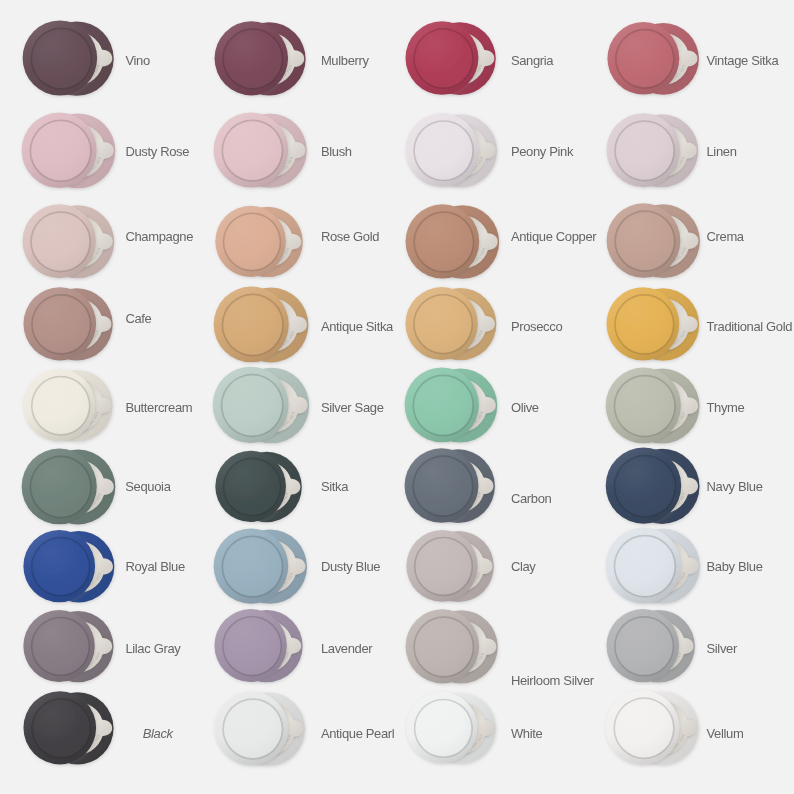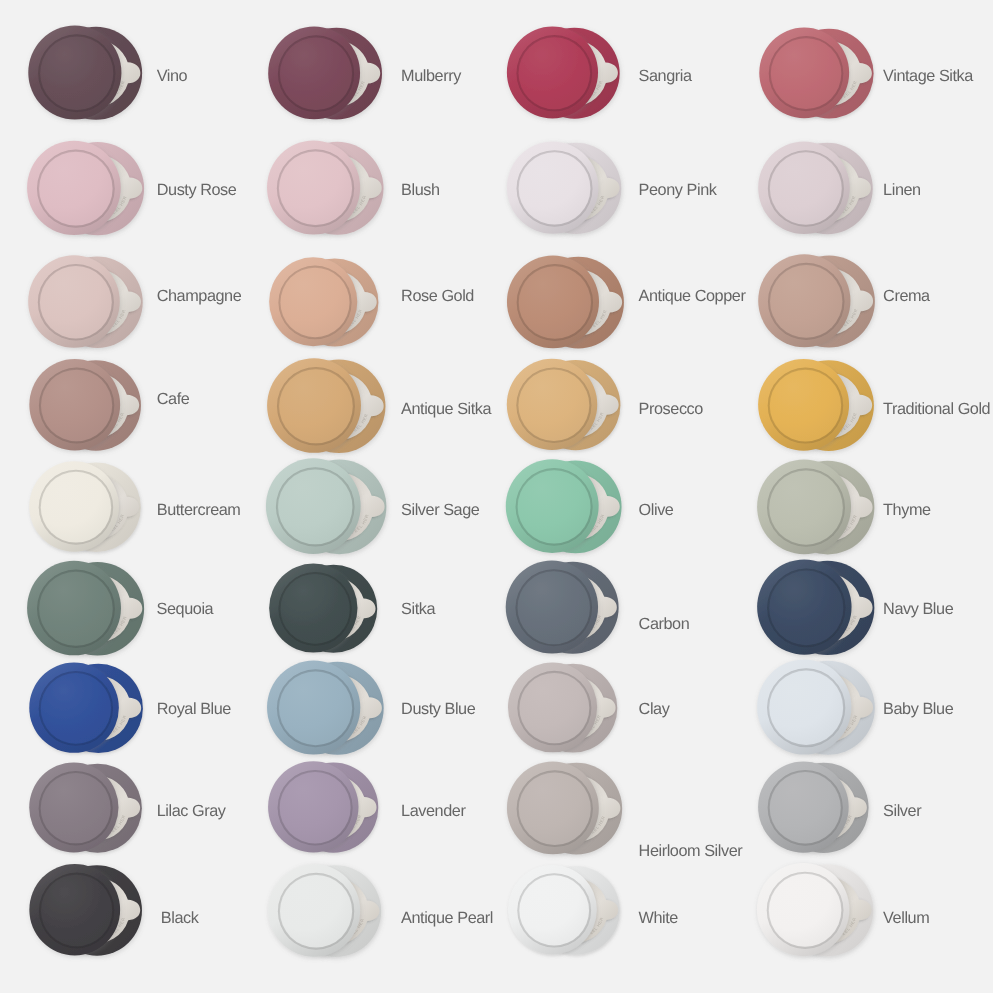--- a/index.html
+++ b/index.html
@@ -1954,21 +1954,21 @@
       <textPath href="#lt32" startOffset="2%">PEEL HERE</textPath>
     </text>
   </g>
 
   <g filter="url(#sh32)">
     <ellipse cx="42" cy="48" rx="36.5" ry="36.8" fill="url(#rg32)"></ellipse>
     <ellipse cx="43.5" cy="48.6" rx="30.3" ry="30.5" fill="url(#gv32)"></ellipse>
     <ellipse cx="43.5" cy="48.6" rx="28.6" ry="28.8" fill="url(#fg32)"></ellipse>
   </g>
 </svg></div>
-      <div class="label" style="left: 111px; top: 46.3756px;">Black</div>
+      <div class="label" style="left: 125px; top: 46.3756px; font-style: italic;">Black</div>
     </div>
     <div class="cell" style="left: 208.674px; top: 679.627px;">
       <div class="seal-wrap" style="transform: scale(1.008); transform-origin: 0px 0px;">
 <svg width="124" height="100" viewBox="0 0 124 100">
   <defs>
     <radialGradient id="fg33" cx="33%" cy="24%" r="90%">
       <stop offset="0%" stop-color="#e9ebea"></stop>
       <stop offset="58%" stop-color="#e8eae9"></stop>
       <stop offset="100%" stop-color="#dfe1e0"></stop>
     </radialGradient>

